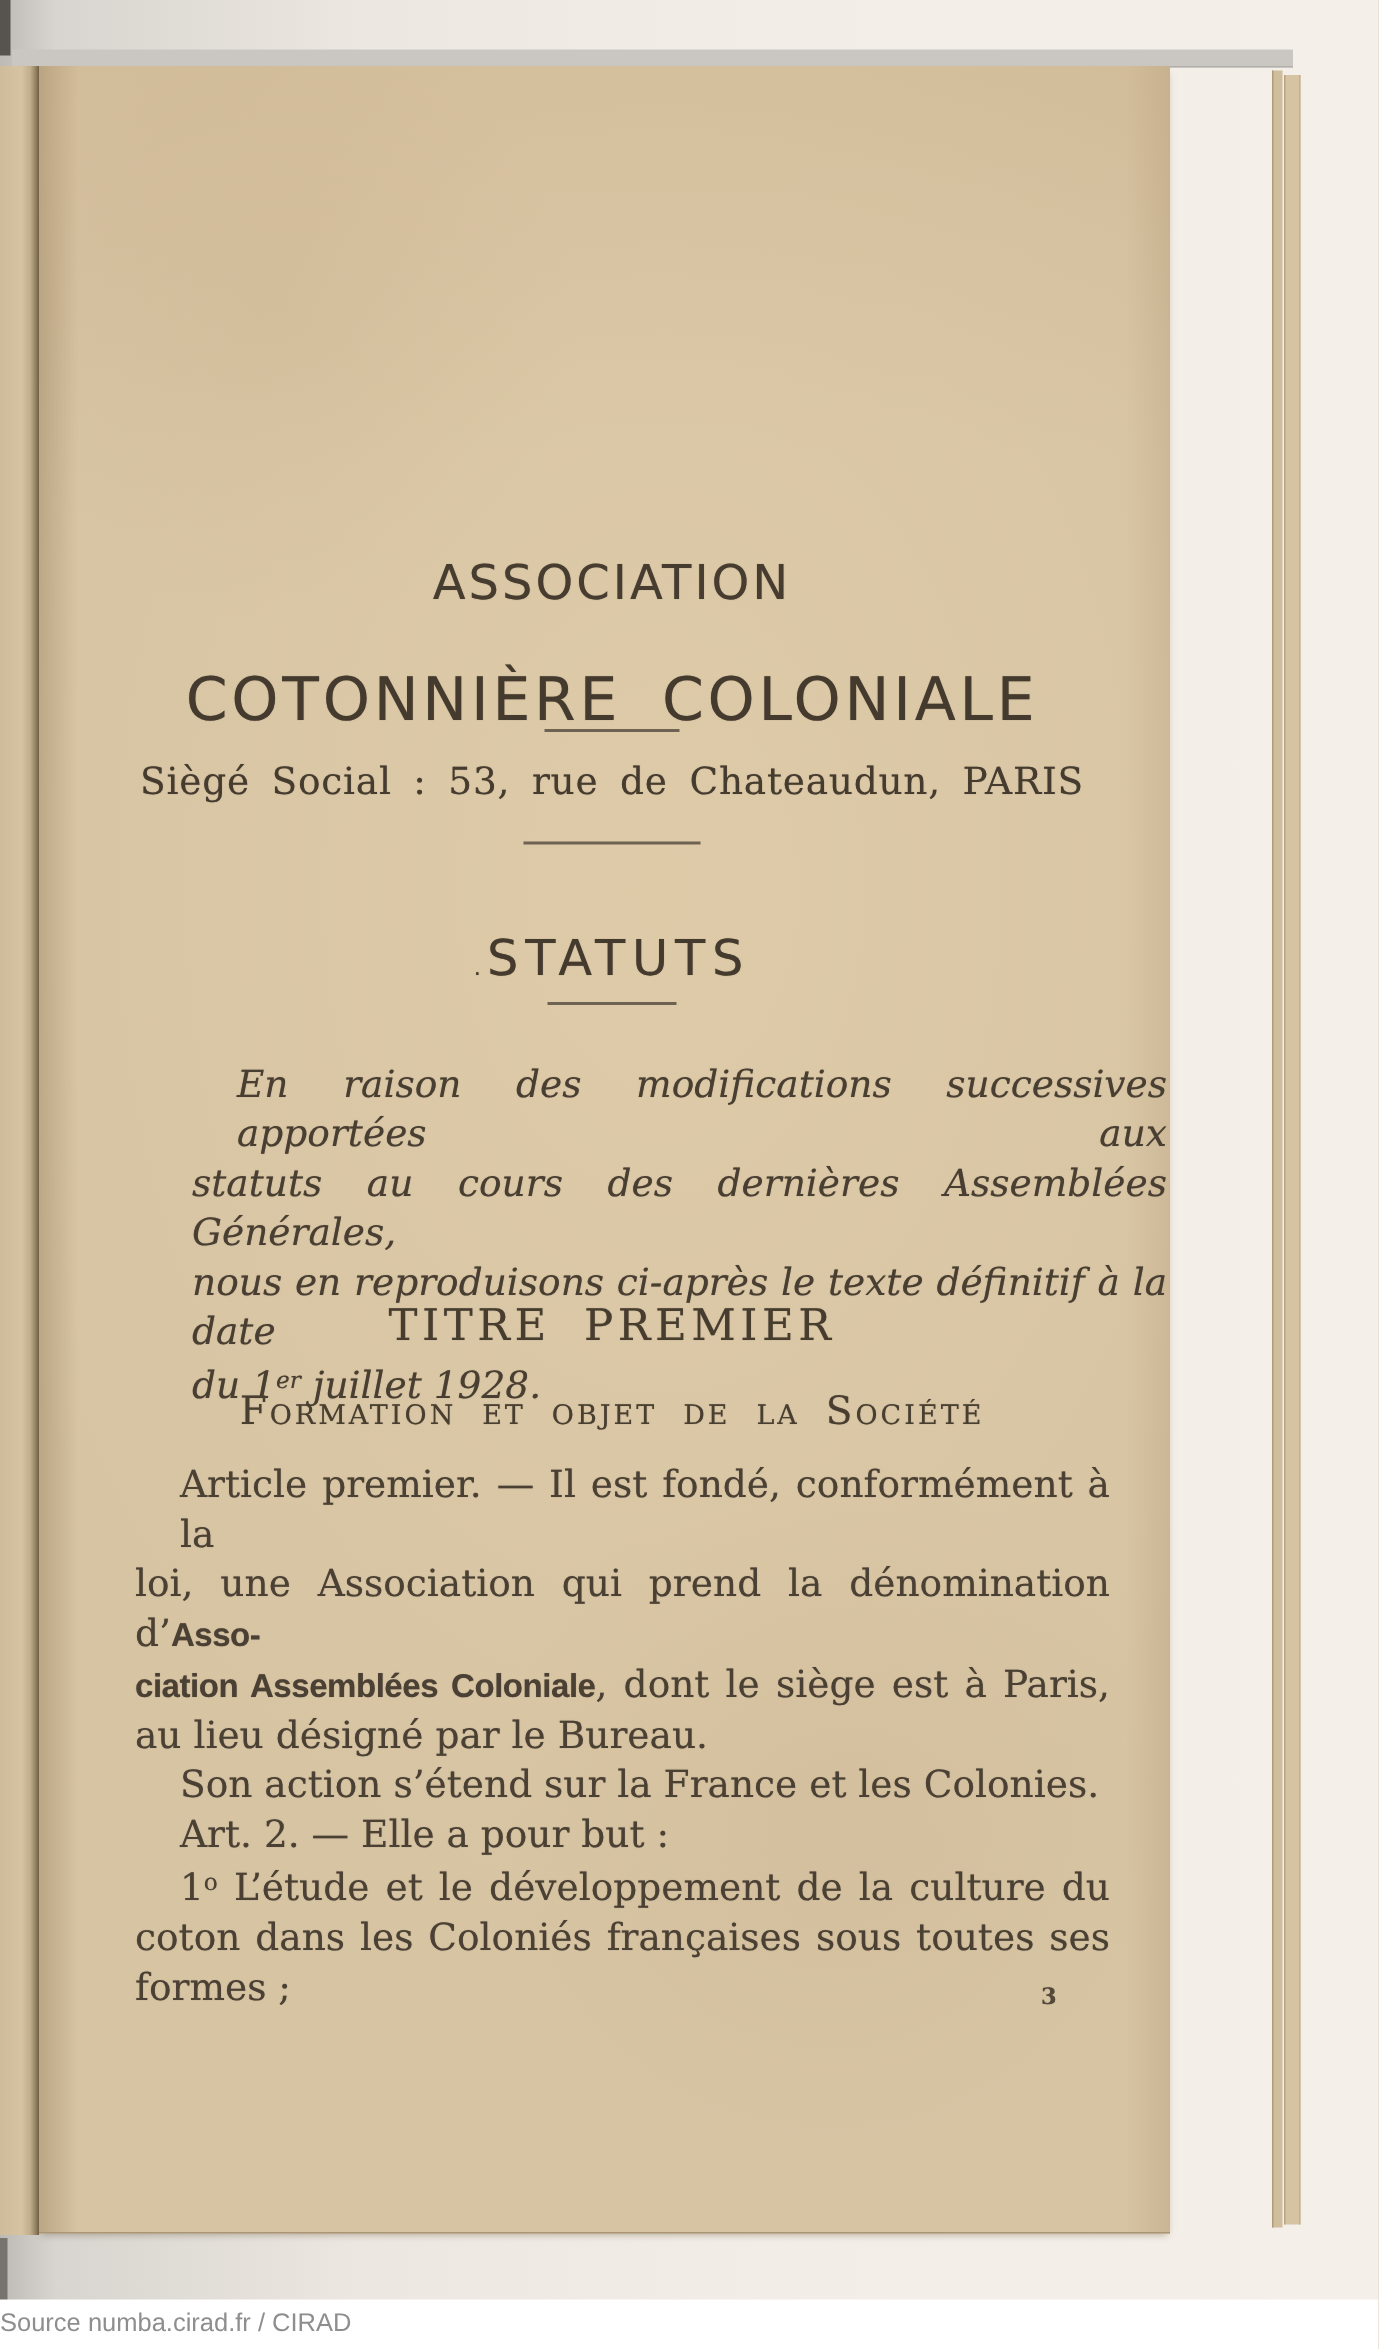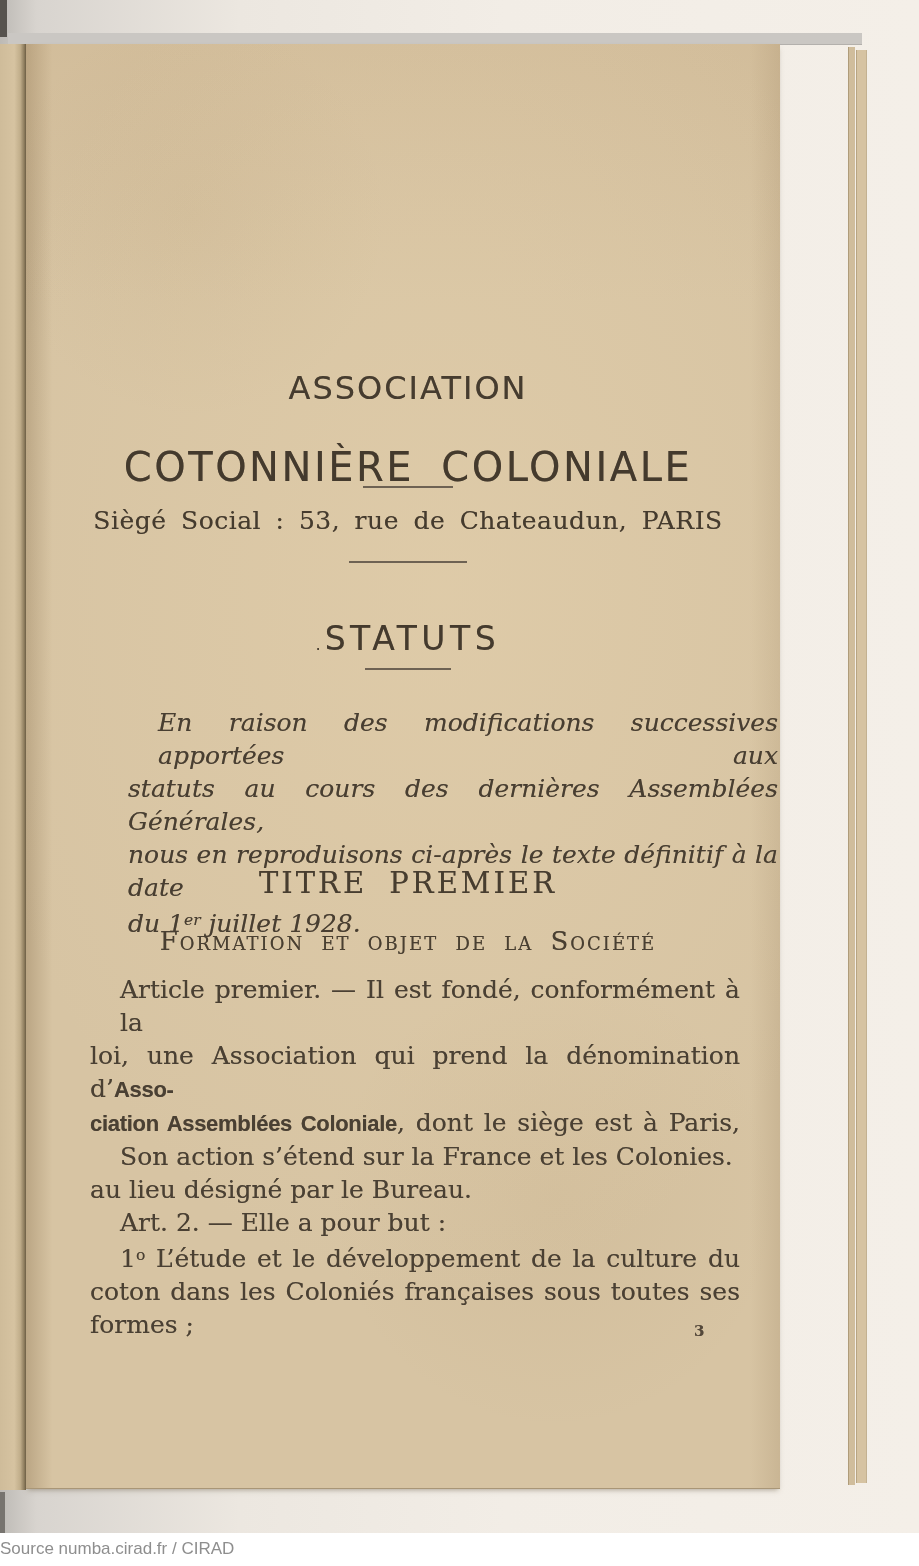--- a/index.html
+++ b/index.html
@@ -98,22 +98,22 @@
         <div class="line"><span>du 1</span><span class="sup">er</span><span> juillet 1928.</span></div>
       </div>
 
     <div class="hcol titre ink">TITRE PREMIER</div>
     <div class="hcol subtitle ink">Formation et objet de la Société</div>
 
     <div class="col bodytext ink">
         <div class="line j ind"><span>Article premier. — Il est fondé, conformément à la</span></div>
         <div class="line j"><span>loi, une Association qui prend la dénomination d’</span><span class="bseg">Asso-</span></div>
         <div class="line j"><span class="bseg">ciation Assemblées Coloniale</span><span>, dont le siège est à Paris,</span></div>
+        <div class="line"><span>au lieu désigné par le Bureau.</span></div>
         <div class="line ind"><span>Son action s’étend sur la France et les Colonies.</span></div>
-        <div class="line"><span>au lieu désigné par le Bureau.</span></div>
         <div class="line ind"><span>Art. 2. — Elle a pour but :</span></div>
         <div class="line j ind"><span>1</span><span class="sup">o</span><span> L’étude et le développement de la culture du</span></div>
         <div class="line j"><span>coton dans les Coloniés françaises sous toutes ses</span></div>
         <div class="line"><span>formes ;</span></div>
       </div>
 
     <div class="sig ink">3</div>
   </div>
 
   <div class="footer">

